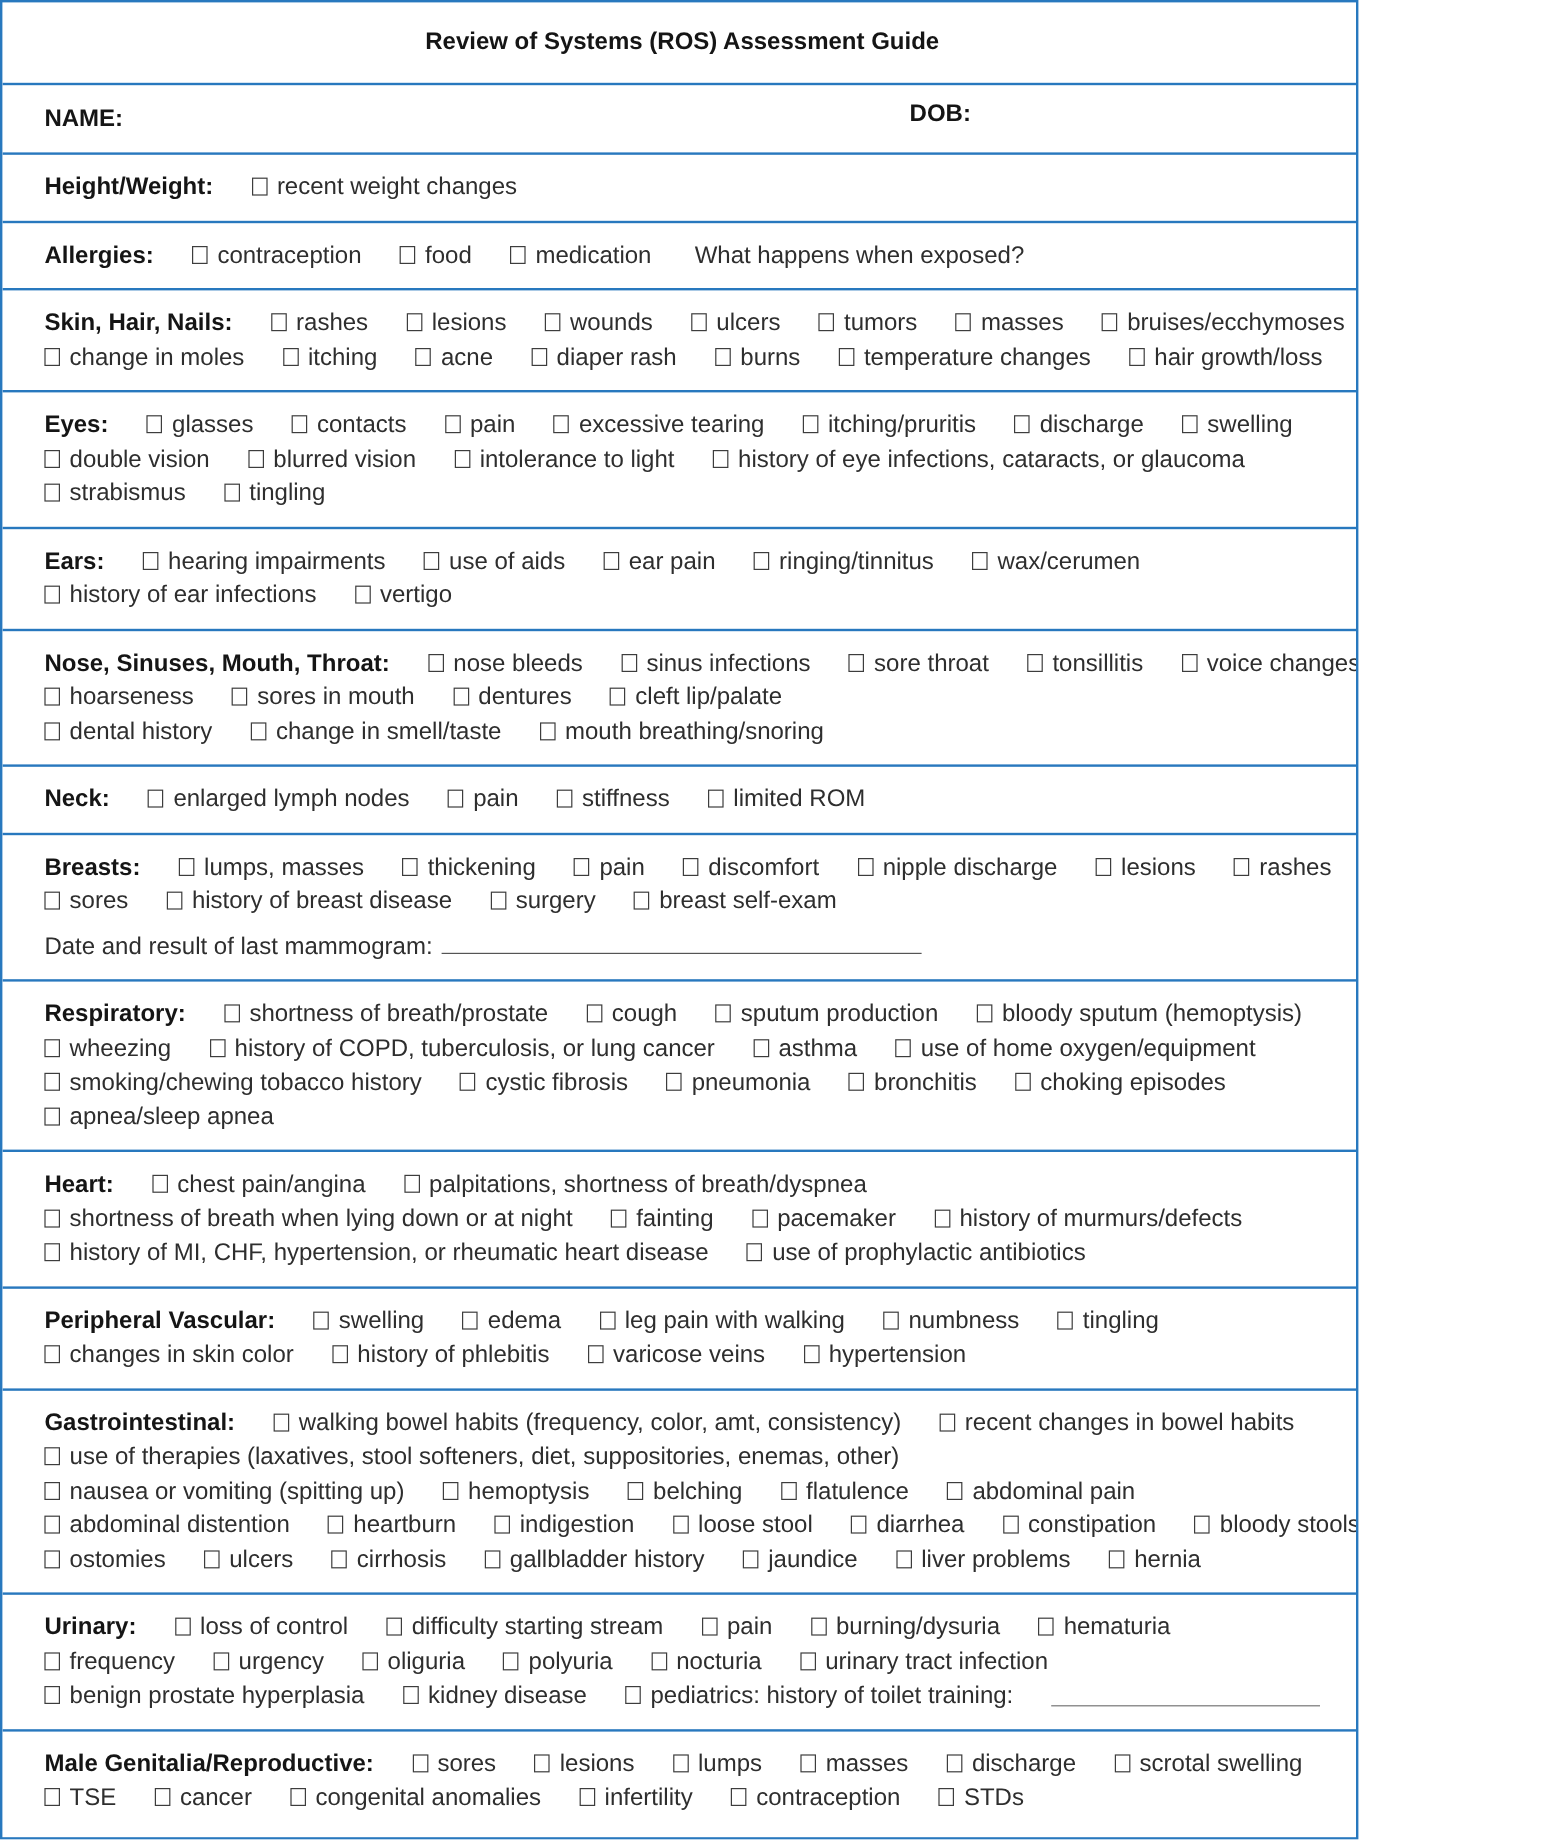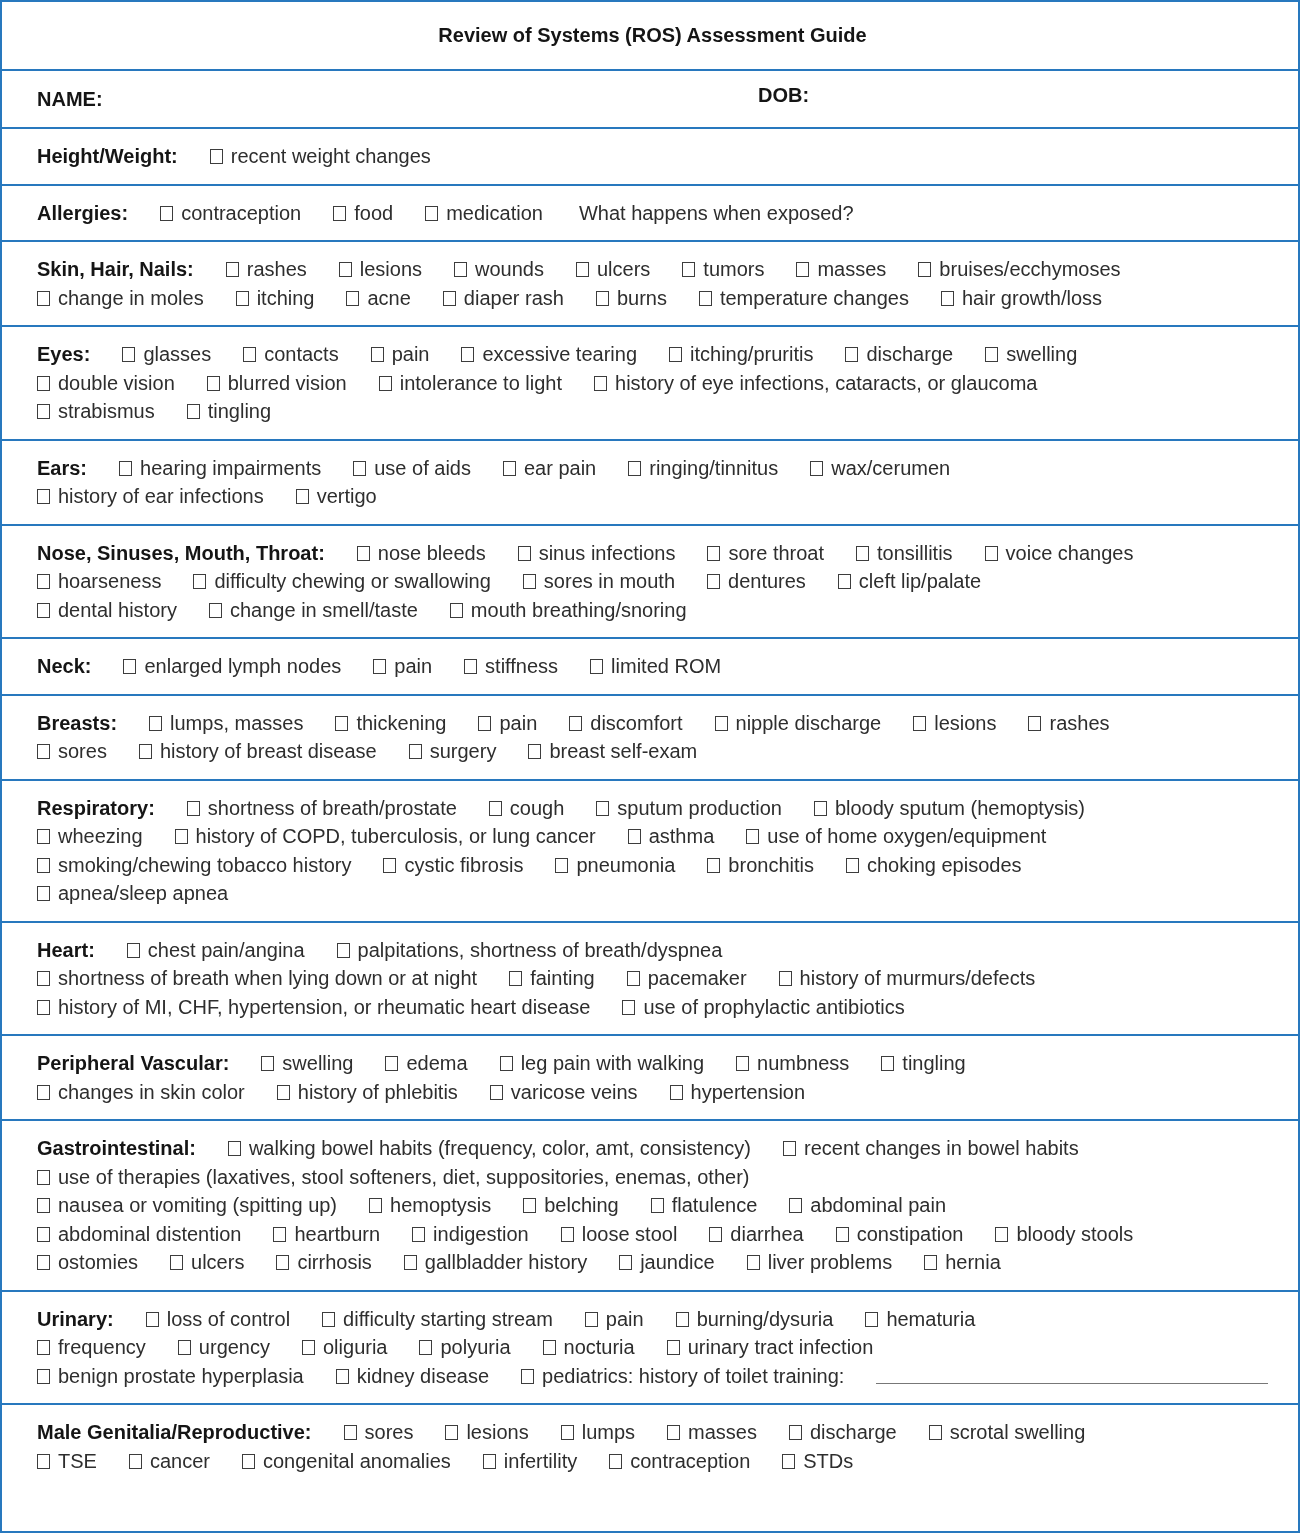--- a/index.html
+++ b/index.html
@@ -1,19 +1,19 @@
 <!DOCTYPE html>
 <html style="--accent: #2878be;"><head>
 <meta charset="utf-8">
 <style>
   :root { --accent: #2878be; --ink: #2e2e2e; --ink-bold: #151515; }
   * { box-sizing: border-box; }
   html, body { margin: 0; padding: 0; background: #fff; }
   .page {
-    width: 1300px; height: 1533px;
+    width: 1132px; height: 1533px;
     border: 2px solid var(--accent);
     background: #fff;
     font-family: "Liberation Sans", sans-serif;
     font-size: 20px; color: var(--ink);
     overflow: hidden;
   }
   .row {
     border-bottom: 2px solid var(--accent);
     padding: 13px 30px 13px 35px;
     line-height: 28.5px;
@@ -155,21 +155,20 @@
         <div class="line">
           <span class="sec-label">Nose, Sinuses, Mouth, Throat:</span>
           <span class="item"><span class="cb"></span><span>nose bleeds</span></span>
           <span class="item"><span class="cb"></span><span>sinus infections</span></span>
           <span class="item"><span class="cb"></span><span>sore throat</span></span>
           <span class="item"><span class="cb"></span><span>tonsillitis</span></span>
           <span class="item"><span class="cb"></span><span>voice changes</span></span>
         </div>
         <div class="line">
           <span class="item"><span class="cb"></span><span>hoarseness</span></span>
-          <span class="item"><span class="cb"></span><span>difficulty chewing or swallowing</span></span>
           <span class="item"><span class="cb"></span><span>sores in mouth</span></span>
           <span class="item"><span class="cb"></span><span>dentures</span></span>
           <span class="item"><span class="cb"></span><span>cleft lip/palate</span></span>
         </div>
         <div class="line">
           <span class="item"><span class="cb"></span><span>dental history</span></span>
           <span class="item"><span class="cb"></span><span>change in smell/taste</span></span>
           <span class="item"><span class="cb"></span><span>mouth breathing/snoring</span></span>
         </div>
       </div>
@@ -192,20 +191,24 @@
           <span class="item"><span class="cb"></span><span>nipple discharge</span></span>
           <span class="item"><span class="cb"></span><span>lesions</span></span>
           <span class="item"><span class="cb"></span><span>rashes</span></span>
         </div>
         <div class="line">
           <span class="item"><span class="cb"></span><span>sores</span></span>
           <span class="item"><span class="cb"></span><span>history of breast disease</span></span>
           <span class="item"><span class="cb"></span><span>surgery</span></span>
           <span class="item"><span class="cb"></span><span>breast self-exam</span></span>
         </div>
+        <div class="fill-line">
+          <span>Date and result of last mammogram:</span>
+          <span class="blank" style="width: 400px;"></span>
+        </div>
       </div>
       <div class="row section">
         <div class="line">
           <span class="sec-label">Respiratory:</span>
           <span class="item"><span class="cb"></span><span>shortness of breath/prostate</span></span>
           <span class="item"><span class="cb"></span><span>cough</span></span>
           <span class="item"><span class="cb"></span><span>sputum production</span></span>
           <span class="item"><span class="cb"></span><span>bloody sputum (hemoptysis)</span></span>
         </div>
         <div class="line">

